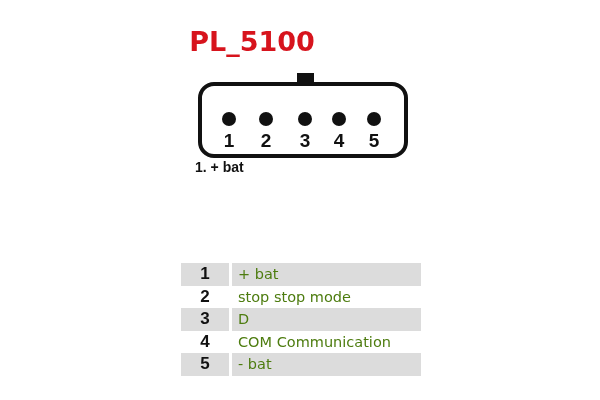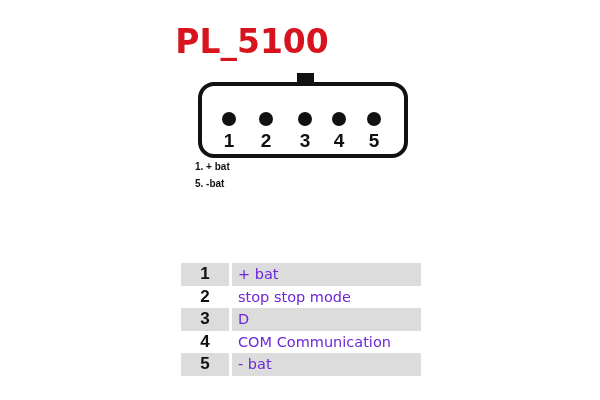--- a/index.html
+++ b/index.html
@@ -15,21 +15,21 @@
       font-family: "Liberation Sans", sans-serif;
     }
     .title {
       position: absolute;
       left: 0;
       width: 504px;
       top: 22px;
       text-align: center;
       font-family: "DejaVu Sans", sans-serif;
       font-weight: bold;
-      font-size: 33px;
+      font-size: 27px;
       letter-spacing: 0px;
       color: #d7141d;
       line-height: 40px;
     }
     .connector {
       position: absolute;
       left: 198px;
       top: 82px;
       width: 202px;
       height: 68px;
@@ -68,21 +68,21 @@
       position: absolute;
       left: 195px;
       top: 159px;
       margin: 0;
       padding: 0;
       list-style: none;
     }
     .legend li {
       font-family: "Liberation Sans", sans-serif;
       font-weight: bold;
-      font-size: 10px;
+      font-size: 14px;
       line-height: 16.5px;
       color: #111111;
       white-space: nowrap;
     }
     .pin-table {
       position: absolute;
       left: 181px;
       top: 263px;
       border-collapse: separate;
       border-spacing: 0;
@@ -109,21 +109,21 @@
     }
     .gap-cell {
       width: 3px;
       background: #ffffff;
     }
     .desc-cell {
       width: 183px;
       padding-left: 6px !important;
       font-family: "DejaVu Sans", sans-serif;
       font-size: 14.5px;
-      color: #6d28d9;
+      color: #4d7c0f;
       white-space: nowrap;
     }
   </style>
 </head>
 <body>
 
 <div class="title">PL_5100</div>
 
 <div class="tab"></div>
 <div class="connector"></div>
@@ -135,21 +135,20 @@
 <div class="pin" style="left:367px;"></div>
 
 <div class="pin-label" style="left:219px;">1</div>
 <div class="pin-label" style="left:256px;">2</div>
 <div class="pin-label" style="left:295px;">3</div>
 <div class="pin-label" style="left:329px;">4</div>
 <div class="pin-label" style="left:364px;">5</div>
 
 <ul class="legend">
   <li>1. + bat</li>
-  <li>5. -bat</li>
 </ul>
 
 <table class="pin-table">
   <tbody>
     <tr class="pin-row shaded">
       <td class="num-cell">1</td>
       <td class="gap-cell"></td>
       <td class="desc-cell">+ bat</td>
     </tr>
     <tr class="pin-row">

